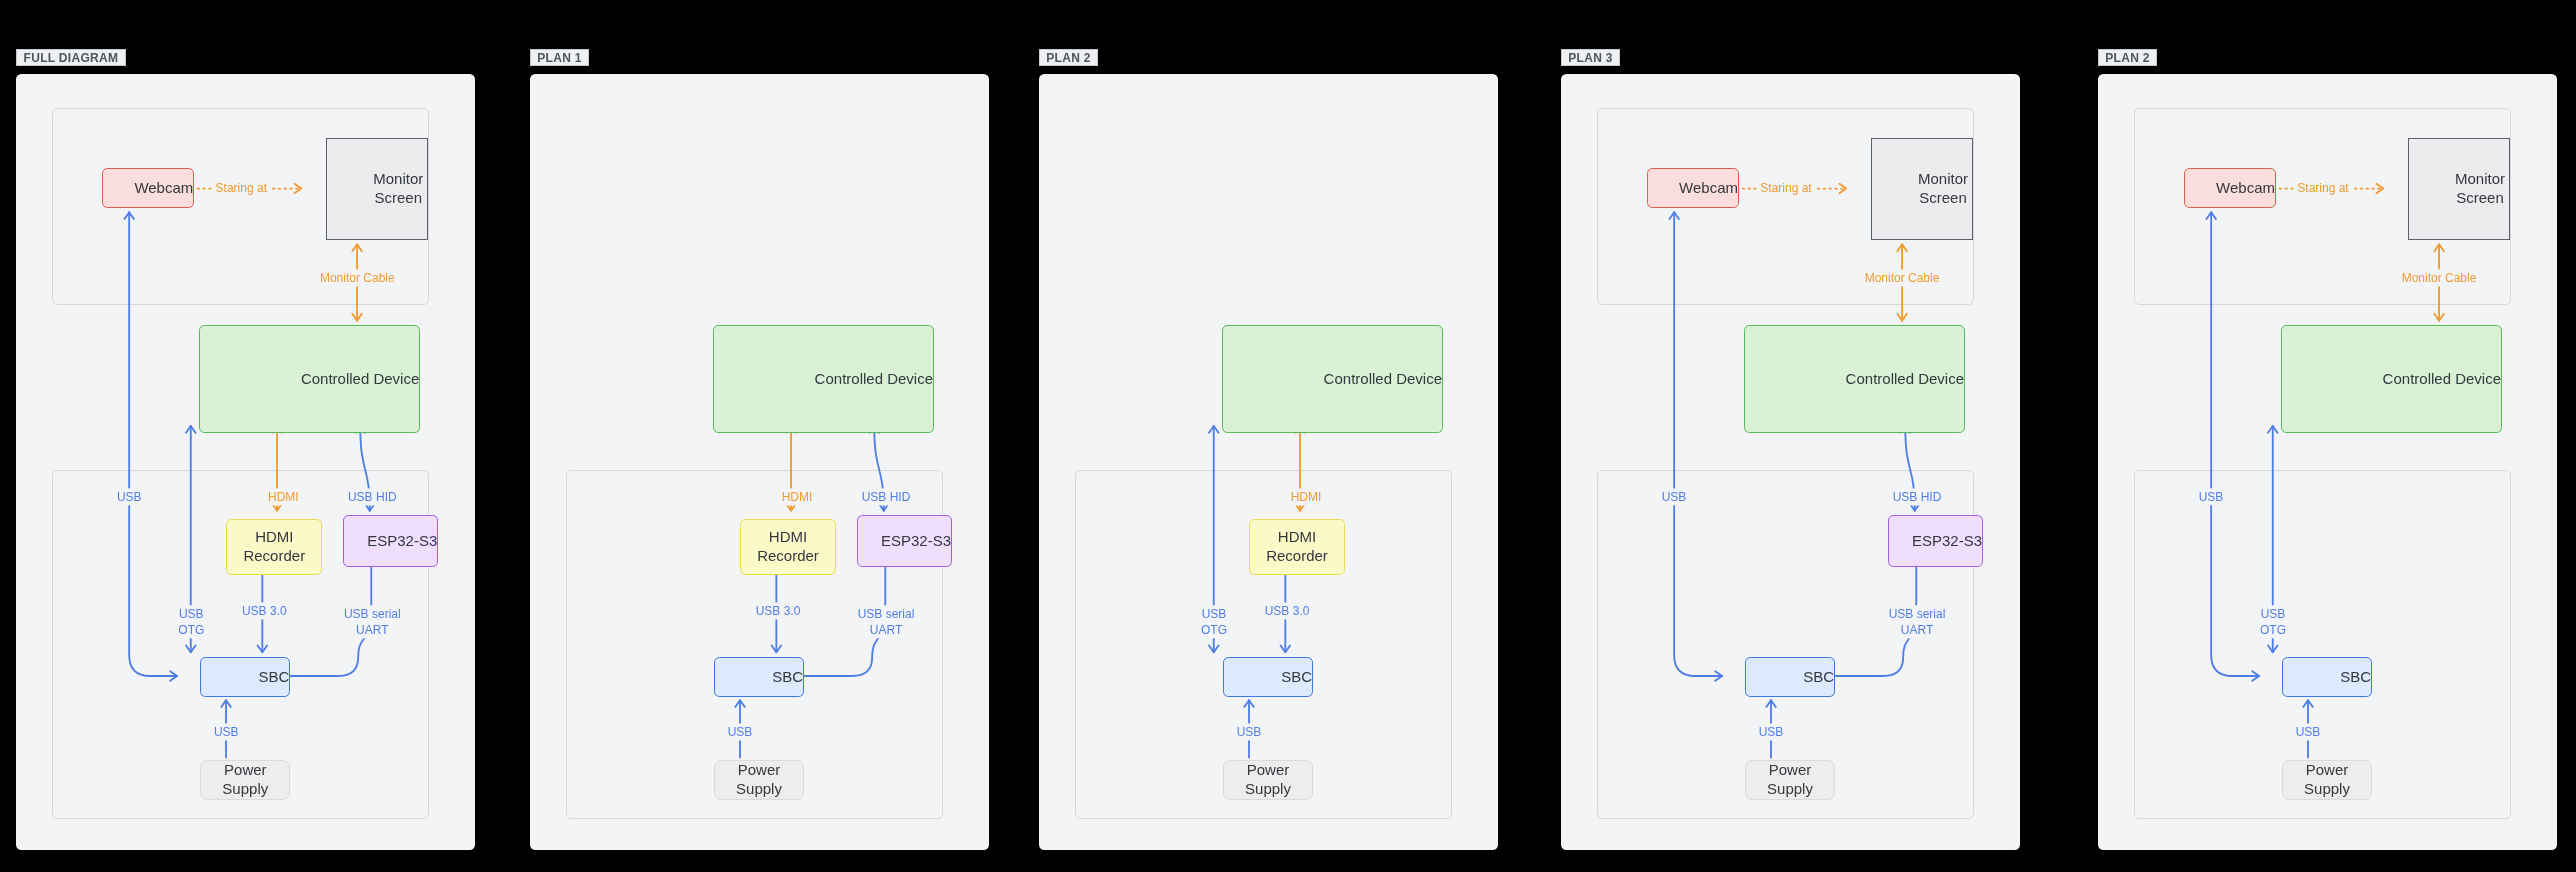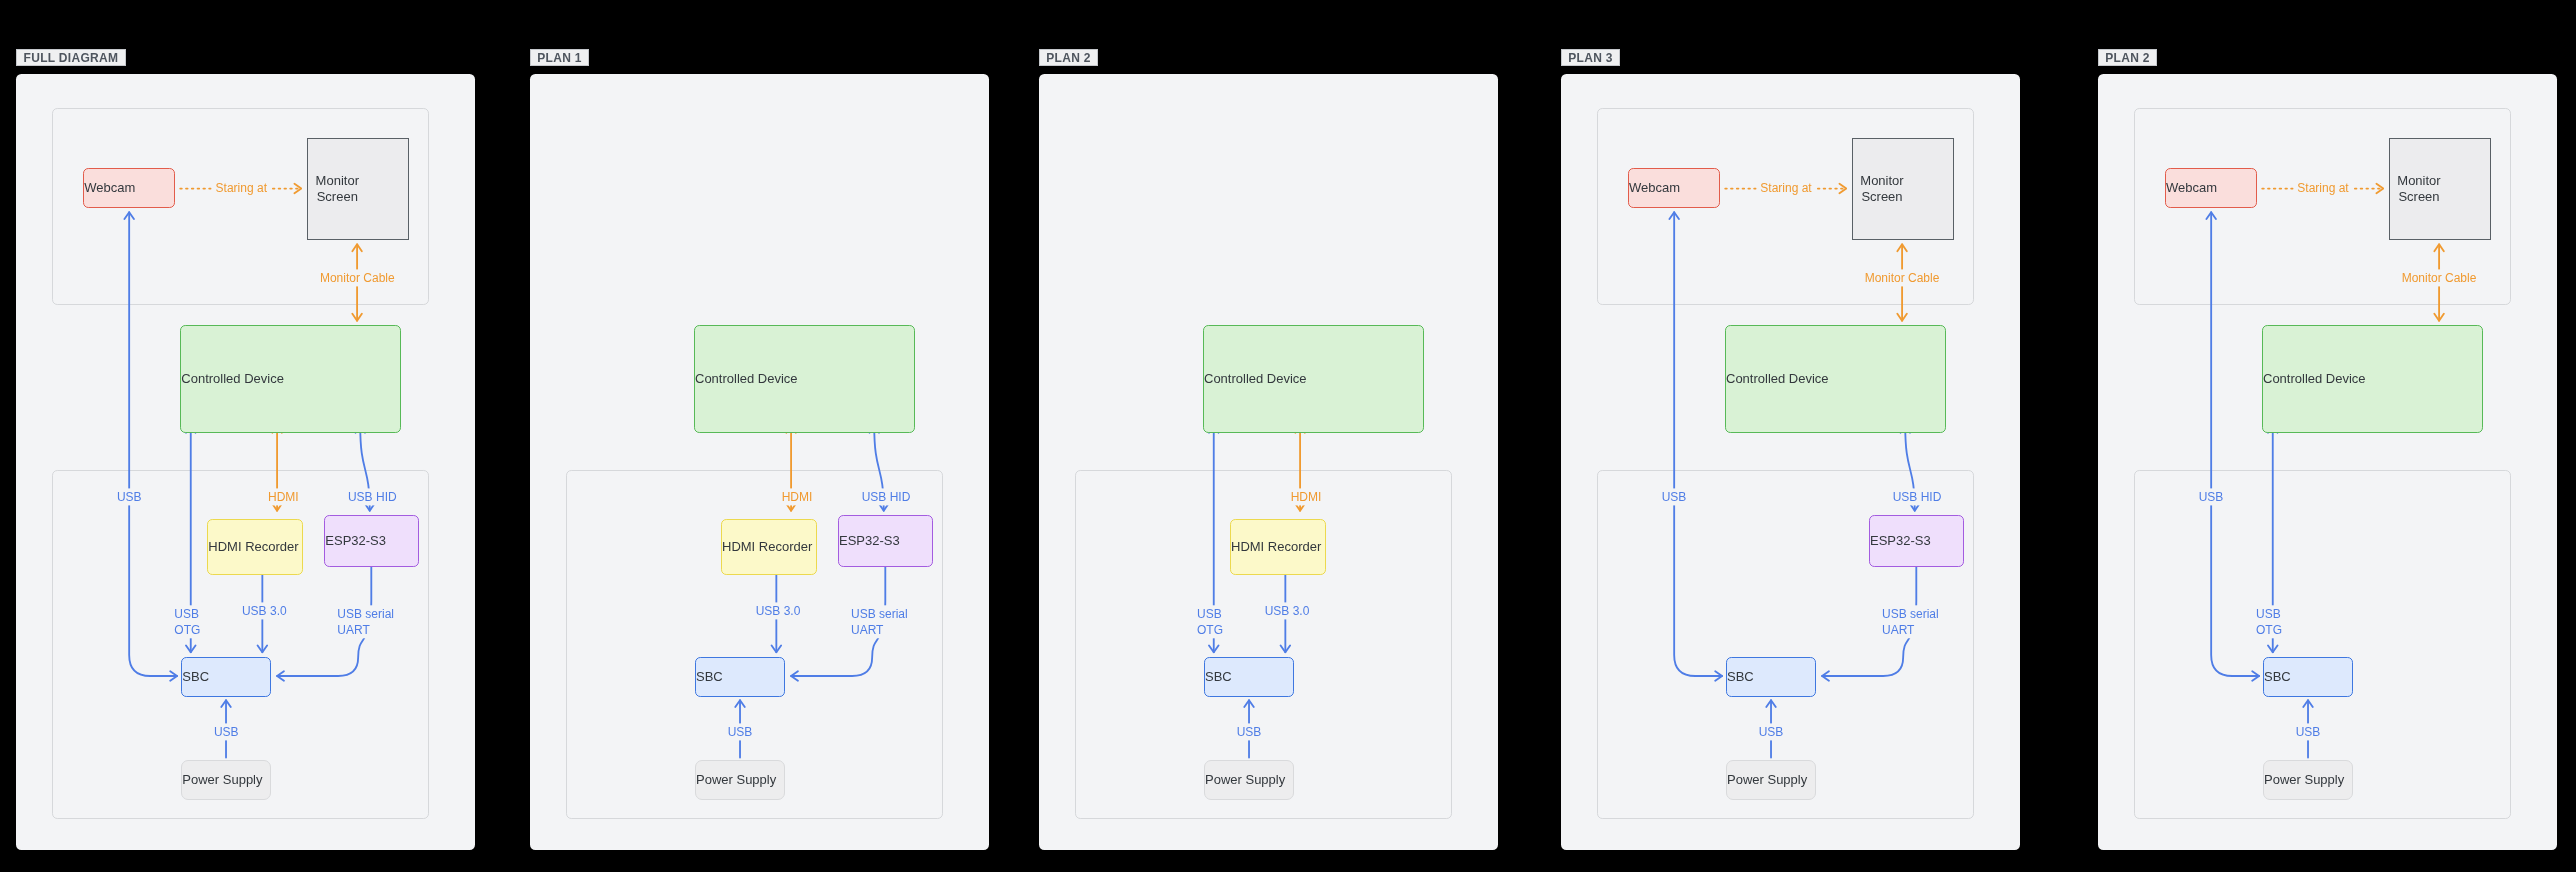--- a/index.html
+++ b/index.html
@@ -32,43 +32,43 @@
   }
   .top-group{left:36px;top:34px;width:377px;height:197px;}
   .lower-group{left:36px;top:396px;width:377px;height:349px;}
   svg.edges{position:absolute;left:0;top:0;pointer-events:none;}
   svg.edges path{fill:none;stroke-width:3.5px;stroke-linecap:round;}
   path.blue{stroke:var(--blue,#4f7de6);}
   path.orange{stroke:var(--orange,#f09a30);}
   path.dashed{stroke-dasharray:3 8;stroke-linecap:butt;}
   .node-box{
     position:absolute;box-sizing:border-box;display:flex;
-    align-items:center;justify-content:flex-start;text-align:center;
-    font-size:13px;color:var(--node-text,#33383d);border-radius:5.3px;
+    align-items:center;justify-content:flex-end;text-align:center;
+    font-size:15px;color:var(--node-text,#33383d);border-radius:5.3px;margin-left:19px;
   }
   .nb-webcam{left:67px;top:94px;width:92px;height:40px;
     background:var(--webcam-fill,#fadedc);border:1.6px solid var(--webcam-border,#e25c4b);}
   .nb-monitor{left:291px;top:64px;width:102px;height:102px;border-radius:0;
     background:var(--monitor-fill,#ececee);border:1.6px solid var(--monitor-border,#596066);}
   .nb-monitor .node-label{width:58px;}
   .nb-controlled{left:164px;top:251px;width:221px;height:108px;
     background:var(--controlled-fill,#d9f2d5);border:1.6px solid var(--controlled-border,#57b957);}
   .nb-recorder{left:191px;top:445px;width:96px;height:56px;
     background:var(--recorder-fill,#fcf9c9);border:1.6px solid var(--recorder-border,#ecd94e);}
   .nb-esp32{left:308px;top:441px;width:95px;height:52px;
     background:var(--esp32-fill,#efdffc);border:1.6px solid var(--esp32-border,#a35ce0);}
   .nb-sbc{left:165px;top:583px;width:90px;height:40px;
     background:var(--sbc-fill,#dde9fd);border:1.6px solid var(--sbc-border,#3e77e0);}
   .nb-power{left:165px;top:686px;width:90px;height:40px;border-radius:7px;
     background:var(--power-fill,#ededee);border:1.1px solid var(--power-border,#d9dadc);}
   .node-label{line-height:1.25;}
   .elabel{
     position:absolute;transform:translate(-50%,-50%);
     background:var(--panel-bg,#f3f4f6);padding:0.5px 3.7px;
-    font-size:12px;line-height:1.35;text-align:left;white-space:nowrap;
+    font-size:12px;line-height:1.35;text-align:center;white-space:nowrap;
   }
   .elabel.wrap2{white-space:normal;}
   .blue-t{color:var(--blue,#4f7de6);}
   .orange-t{color:var(--orange,#f09a30);}
   .el-staring{left:225px;top:114px;}
   .el-monitor_cable{left:341px;top:204px;}
   .el-usb_webcam{left:113px;top:423px;}
   .el-hdmi{left:267px;top:423px;}
   .el-usb_hid{left:356px;top:423px;}
   .el-usb_otg{left:175px;top:548px;width:34px;}

